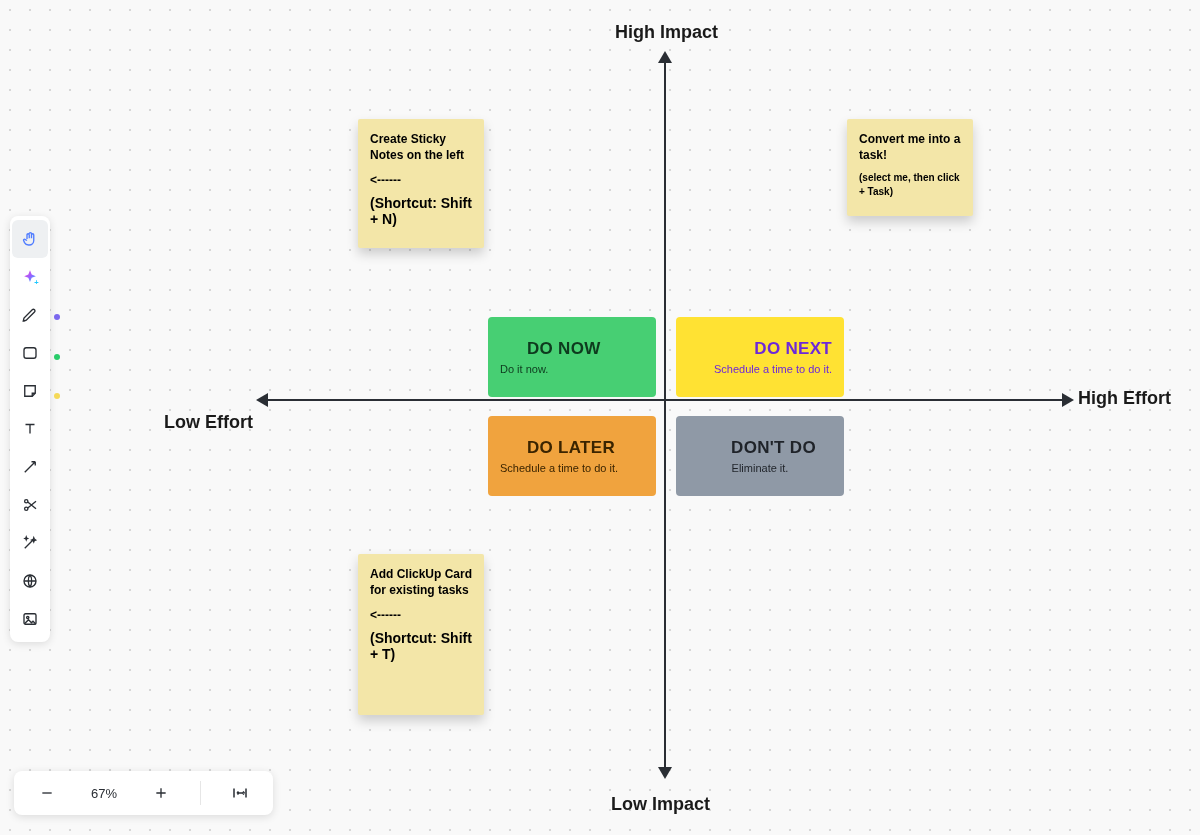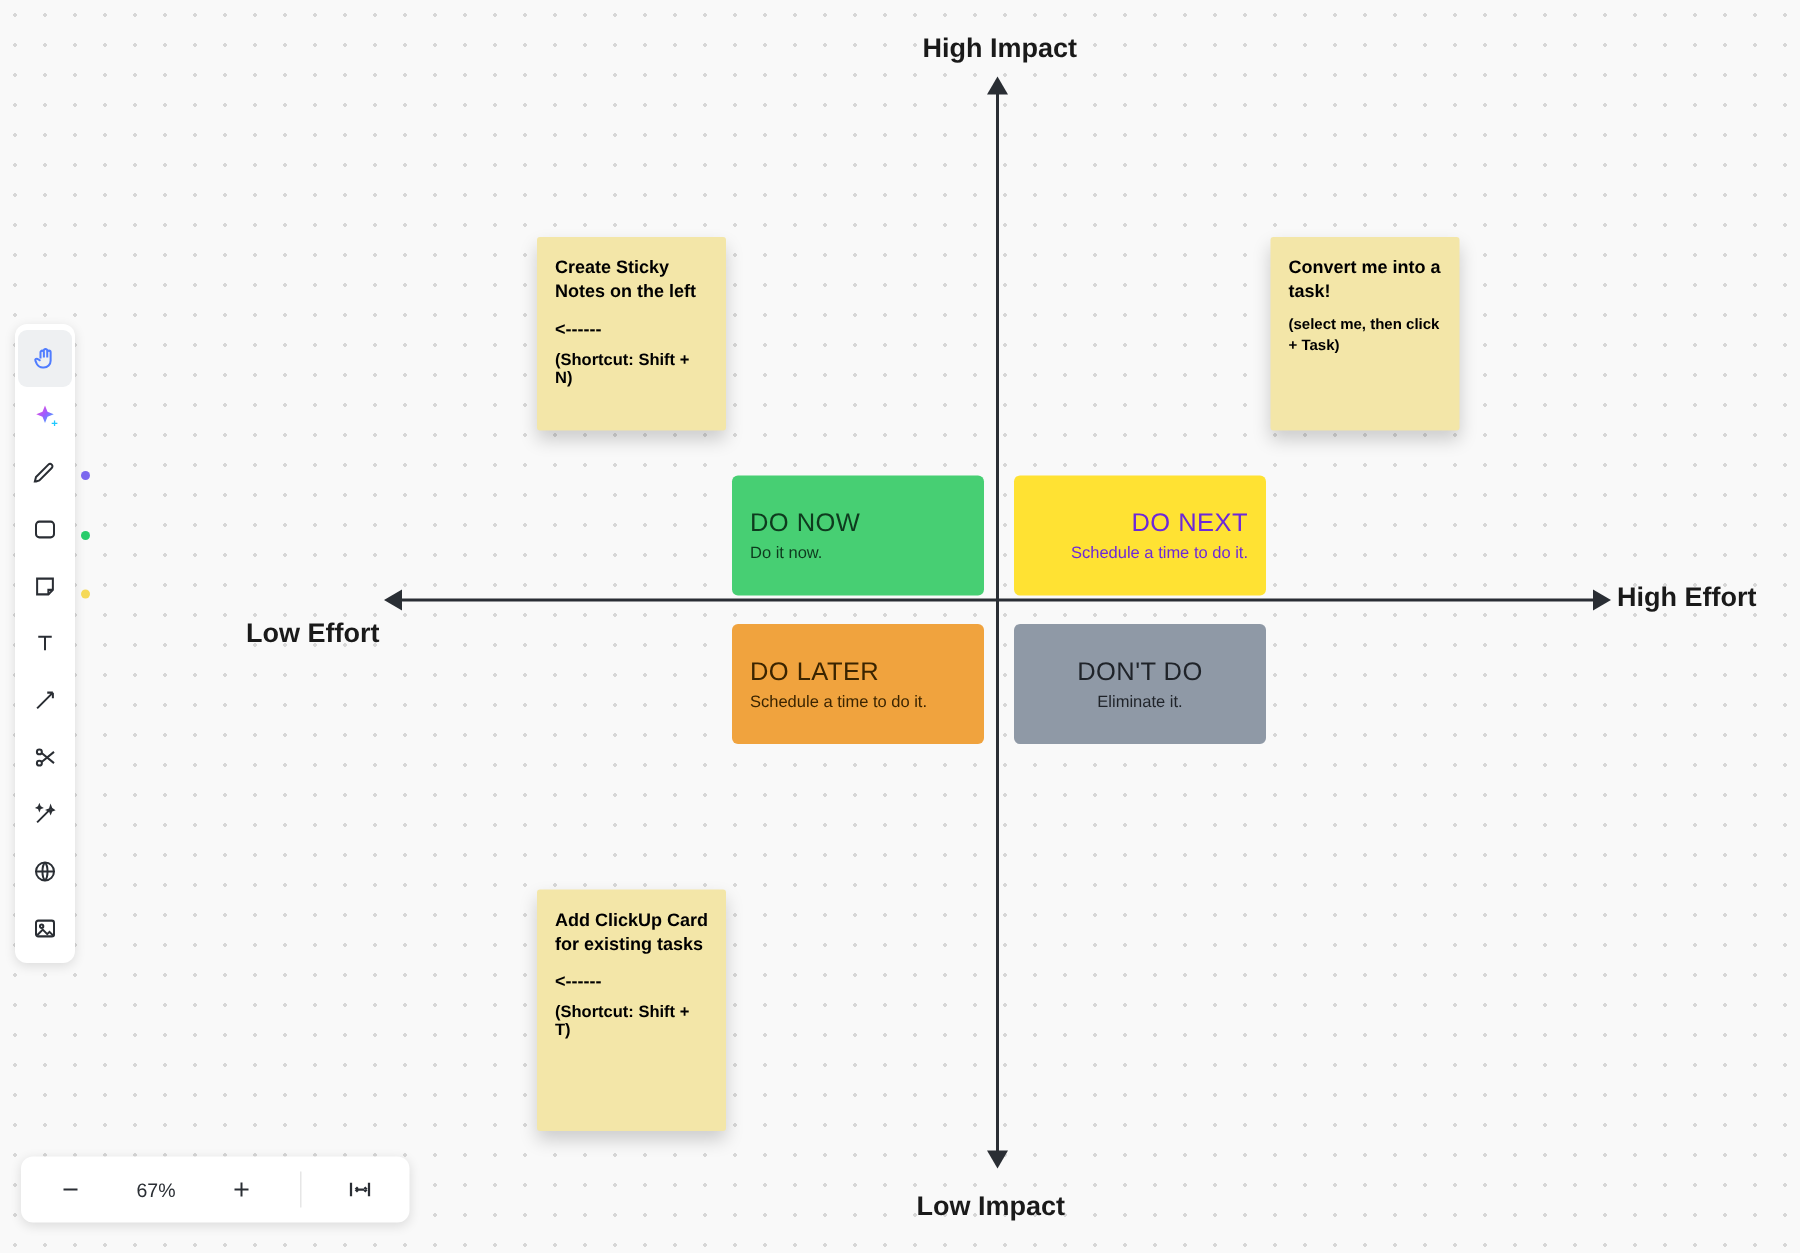--- a/index.html
+++ b/index.html
@@ -29,34 +29,34 @@
   .arrow.right { left: 1062px; top: 393px; border-top: 7px solid transparent; border-bottom: 7px solid transparent; border-left: 12px solid #2a2e34; }
   .arrow.up    { left: 658px; top: 51px; border-left: 7px solid transparent; border-right: 7px solid transparent; border-bottom: 12px solid #2a2e34; }
   .arrow.down  { left: 658px; top: 767px; border-left: 7px solid transparent; border-right: 7px solid transparent; border-top: 12px solid #2a2e34; }
   .axis-label { position: absolute; font-weight: 700; color: #1a1a1a; font-size: 18px; }
   .lbl-top    { left: 615px; top: 22px; }
   .lbl-bottom { left: 611px; top: 794px; }
   .lbl-left   { left: 164px; top: 412px; }
   .lbl-right  { left: 1078px; top: 388px; }
   
   .quad { position: absolute; width: 168px; height: 80px; border-radius: 4px; padding: 10px 12px; display: flex; flex-direction: column; justify-content: center; }
-  .quad .qtitle { font-size: 17px; font-weight: 400; letter-spacing: .3px; }
+  .quad .qtitle { font-size: 17px; font-weight: 700; letter-spacing: .3px; margin-left: 27px; }
   .quad .qsub   { font-size: 11px; margin-top: 4px; }
   .quad.tl { left: 488px; top: 317px; background: #47cf73; color: #0e3a1e; }
   .quad.tr { left: 676px; top: 317px; background: #ffe233; color: #6d28d9; text-align: right; }
   .quad.bl { left: 488px; top: 416px; background: #f0a33e; color: #3a2400; }
   .quad.br { left: 676px; top: 416px; background: #8f99a6; color: #1f2329; text-align: center; }
   
-  .sticky { position: absolute; width: 126px; background: #f3e6a8; border-radius: 2px; padding: 12px 12px 14px 12px; box-shadow: 0 6px 12px rgba(0,0,0,0.18); margin-top: 39px; }
+  .sticky { position: absolute; width: 126px; background: #f3e6a8; border-radius: 2px; padding: 12px 12px 14px 12px; box-shadow: 0 6px 12px rgba(0,0,0,0.18); }
   .sticky .stitle  { font-size: 12px; font-weight: 700; line-height: 1.35; }
   .sticky .sarrow  { font-size: 12px; font-weight: 700; margin-top: 10px; }
-  .sticky .shortcut{ font-size: 11px; font-weight: 600; margin-top: 8px; }
+  .sticky .shortcut{ font-size: 14px; font-weight: 600; margin-top: 8px; }
   .sticky .ssub    { font-size: 10px; font-weight: 700; margin-top: 8px; line-height: 1.4; }
   .sticky.s1 { left: 358px; top: 119px; height: 129px; }
-  .sticky.s2 { left: 847px; top: 119px; height: 129px; }
+  .sticky.s2 { left: 847px; top: 119px; height: 97px; }
   .sticky.s3 { left: 358px; top: 554px; height: 161px; }
 </style>
 </head>
 <body>
 
 <div class="canvas">
 
   <div class="toolbar">
     <div class="tool active">
       <svg viewBox="0 0 24 24" fill="none" stroke="#4f7cff" stroke-width="1.8">

